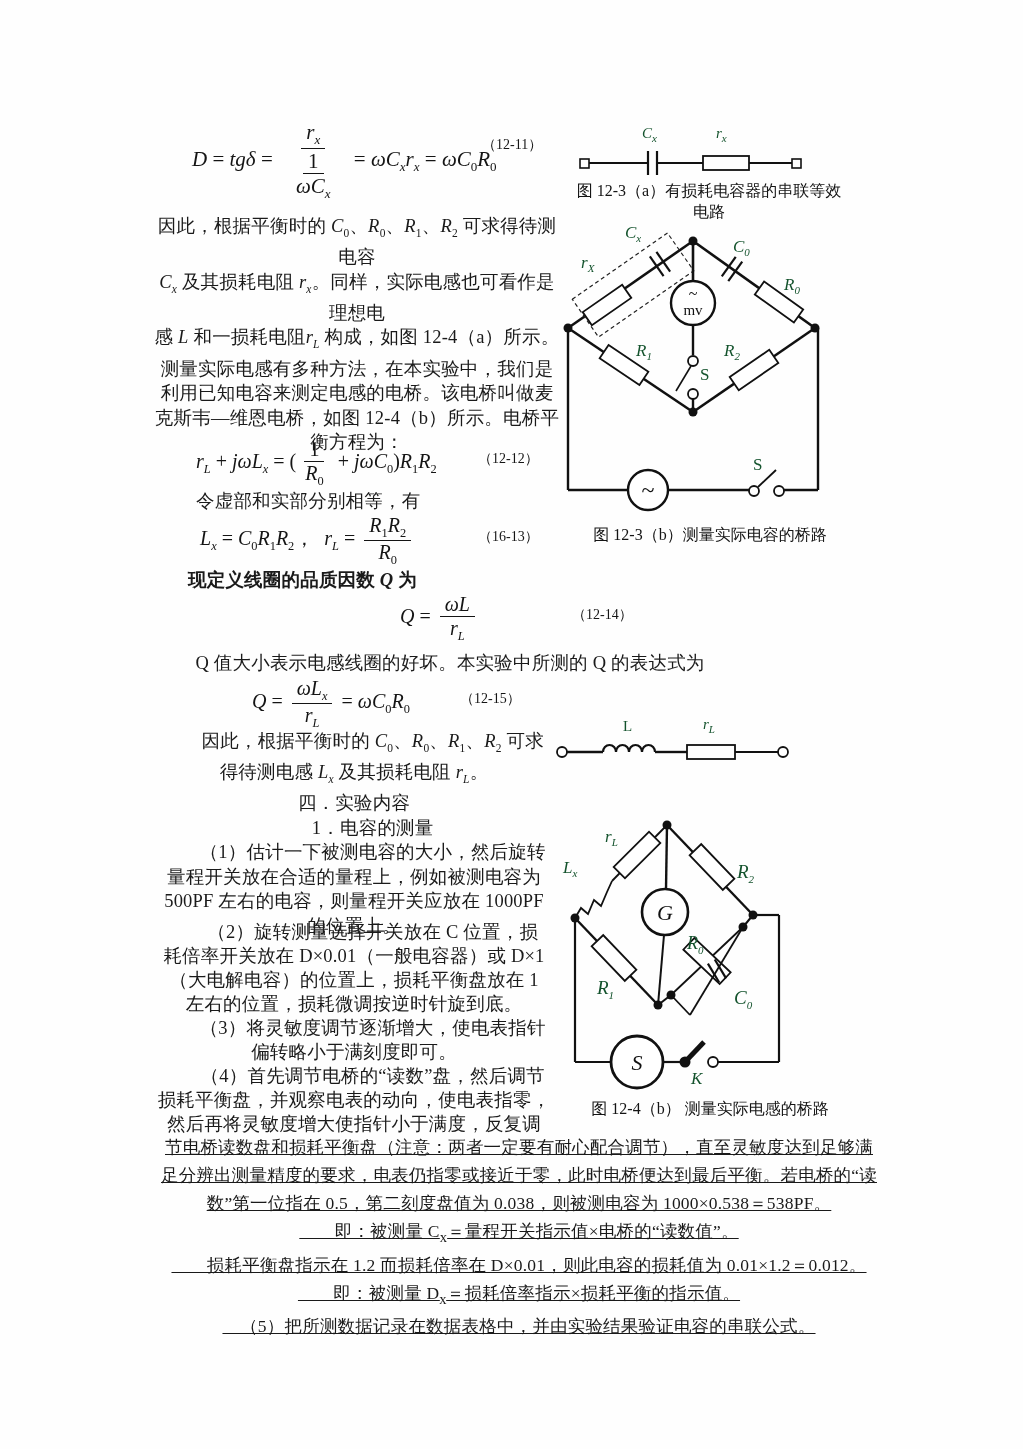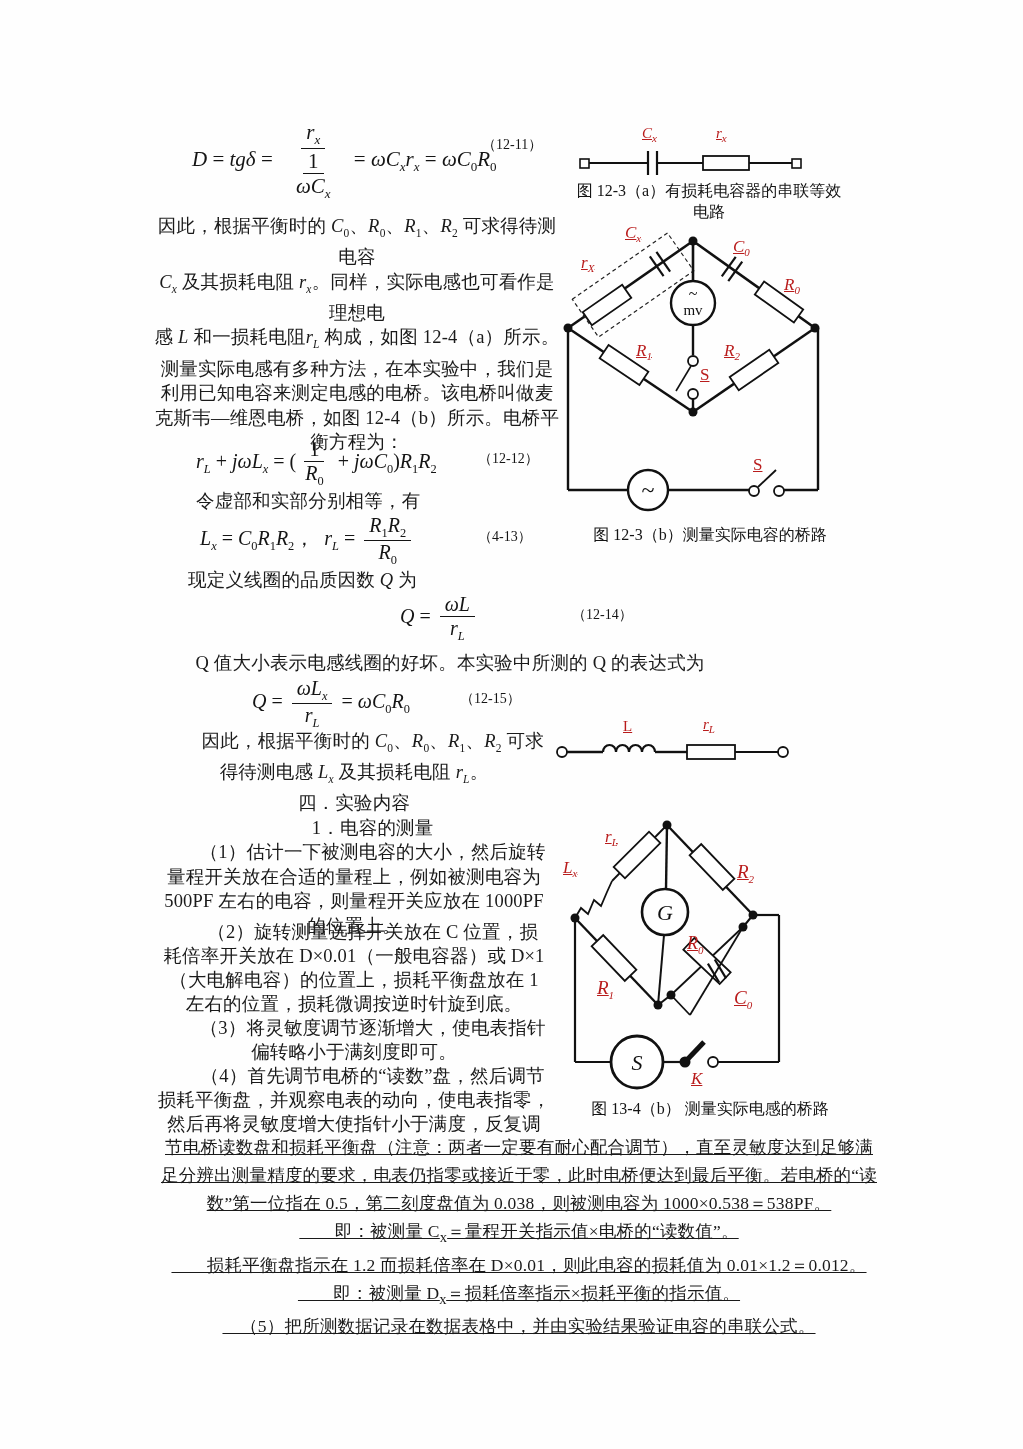--- a/index.html
+++ b/index.html
@@ -10,21 +10,21 @@
   .para-sm{font-size:17.5px;line-height:28px;letter-spacing:0.2px;text-decoration:underline;}
   .para i, .formula i{font-family:"Liberation Serif",serif;}
   .formula{position:absolute;display:flex;align-items:center;font-size:20px;color:#141414;}
   .formula sub, .para sub{font-size:0.62em;}
   .frac{display:inline-flex;flex-direction:column;align-items:center;vertical-align:middle;margin:0 4px;text-align:center;}
   .frac>.num{border-bottom:1.6px solid #141414;padding:0 5px;line-height:1.15;}
   .frac>.den{padding:0 5px;line-height:1.15;}
   .ftag{position:absolute;font-style:normal;font-size:14px;color:#141414;white-space:nowrap;}
   .caption{position:absolute;text-align:center;font-size:16px;line-height:21px;color:#141414;}
   .fig{position:absolute;}
-  .lbl{position:absolute;font-style:italic;font-size:17px;color:#b91c1c;white-space:nowrap;text-decoration:underline;}
+  .lbl{position:absolute;font-style:italic;font-size:17px;color:#14532d;white-space:nowrap;}
   .lbl sub{font-size:11px;font-style:italic;}
   svg{display:block;}
   svg text{font-family:"Liberation Serif",serif;}
 </style>
 </head>
 <body>
 
 <div class="page">
 
   <div class="formula" style="left:192px;top:120px;font-size:21px;">
@@ -65,23 +65,23 @@
   <span class="ftag" style="left:478px;top:450px;">（12-12）</span>
 
   <div class="abs para" style="left:196px;top:489px;">令虚部和实部分别相等，有</div>
 
   <div class="formula" style="left:200px;top:514px;">
     <span><i>L</i><sub><i>x</i></sub> = <i>C</i><sub>0</sub><i>R</i><sub>1</sub><i>R</i><sub>2</sub>，&nbsp;&nbsp;<i>r</i><sub><i>L</i></sub> = <span class="frac">
           <span class="num"><i>R</i><sub>1</sub><i>R</i><sub>2</sub></span>
           <span class="den"><i>R</i><sub>0</sub></span>
         </span></span>
   </div>
-  <span class="ftag" style="left:478px;top:528px;">（4-13）</span>
-
-  <div class="abs para" style="left:188px;top:568px;">现定义线圈的品质因数 <i>Q</i> 为</div>
+  <span class="ftag" style="left:478px;top:528px;">（16-13）</span>
+
+  <div class="abs para" style="left:188px;top:568px;font-weight:bold;">现定义线圈的品质因数 <i>Q</i> 为</div>
 
   <div class="fig" style="left:557px;top:225px;width:316px;height:296px;">
     <svg width="316" height="296" viewBox="0 0 316 296">
 
       <line x1="136" y1="16" x2="11" y2="103" stroke="#111" stroke-width="2.6"></line>
       <line x1="136" y1="16" x2="258" y2="103" stroke="#111" stroke-width="2.6"></line>
       <line x1="11" y1="103" x2="136" y2="187" stroke="#111" stroke-width="2.6"></line>
       <line x1="136" y1="187" x2="258" y2="103" stroke="#111" stroke-width="2.6"></line>
 
       <g transform="rotate(-34.8 50 80)">
@@ -240,17 +240,17 @@
         <circle cx="114" cy="180" r="4.5" fill="#111"></circle>
     </svg>
     <span class="lbl" style="left:48px;top:12px;">r<sub>L</sub></span>
     <span class="lbl" style="left:6px;top:43px;">L<sub>x</sub></span>
     <span class="lbl" style="left:180px;top:46px;font-size:19px;">R<sub>2</sub></span>
     <span class="lbl" style="left:40px;top:162px;font-size:19px;">R<sub>1</sub></span>
     <span class="lbl" style="left:130px;top:118px;font-size:18px;">R<sub>0</sub></span>
     <span class="lbl" style="left:177px;top:172px;font-size:19px;">C<sub>0</sub></span>
     <span class="lbl" style="left:134px;top:254px;">K</span>
   </div>
-  <div class="caption" style="left:545px;top:1098px;width:330px;">图 13-4（b） 测量实际电感的桥路</div>
+  <div class="caption" style="left:545px;top:1098px;width:330px;">图 12-4（b） 测量实际电感的桥路</div>
 
   <div class="abs para-sm" style="left:150px;top:1133px;width:738px;">节电桥读数盘和损耗平衡盘（注意：两者一定要有耐心配合调节），直至灵敏度达到足够满<br>足分辨出测量精度的要求，电表仍指零或接近于零，此时电桥便达到最后平衡。若电桥的“读<br>数”第一位指在 0.5，第二刻度盘值为 0.038，则被测电容为 1000×0.538＝538PF。<br>　　即：被测量 C<sub>x</sub>＝量程开关指示值×电桥的“读数值”。<br>　　损耗平衡盘指示在 1.2 而损耗倍率在 D×0.01，则此电容的损耗值为 0.01×1.2＝0.012。<br>　　即：被测量 D<sub>x</sub>＝损耗倍率指示×损耗平衡的指示值。<br>　（5）把所测数据记录在数据表格中，并由实验结果验证电容的串联公式。</div>
 
 </div>
 
 </body></html>

